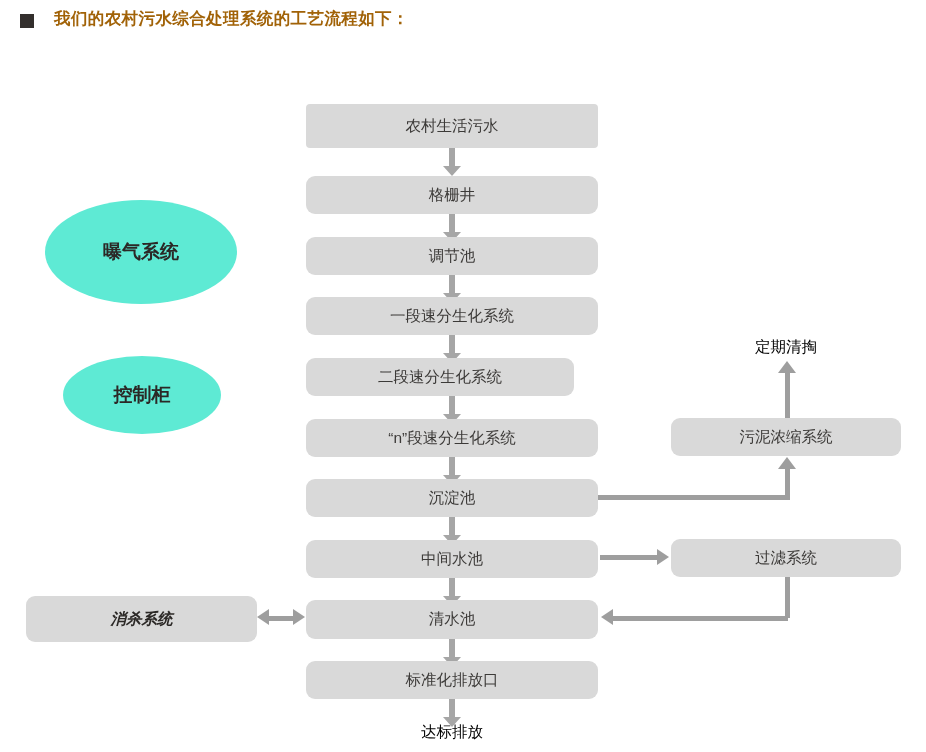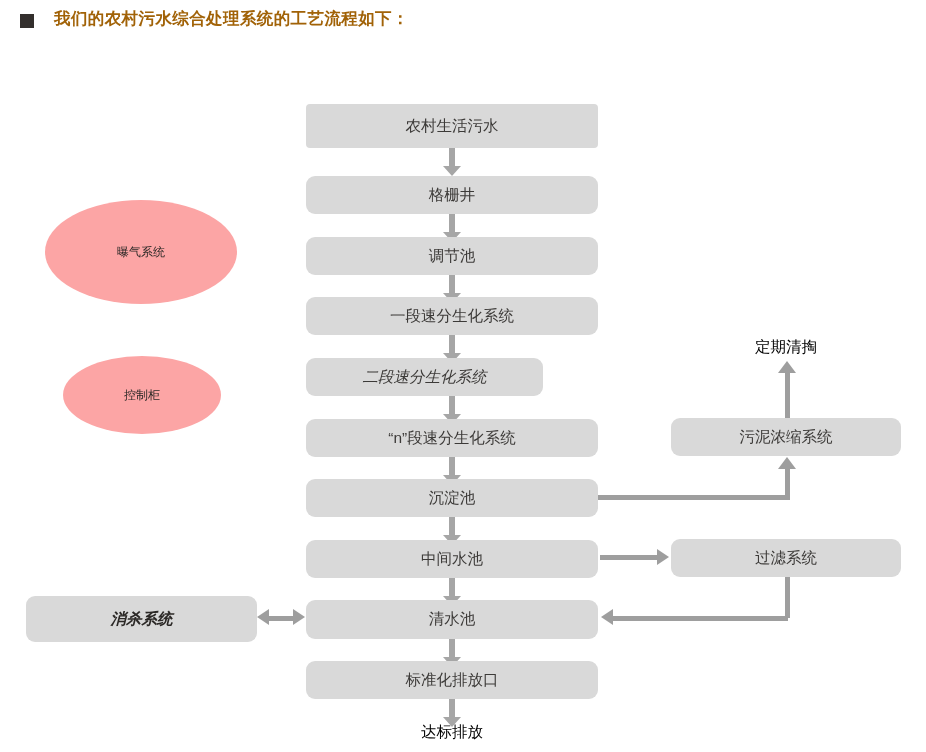--- a/index.html
+++ b/index.html
@@ -63,27 +63,27 @@
   .node.square {
     border-radius: 4px;
   }
   .node.bold {
     font-weight: bold;
     color: #2b2826;
     font-style: italic;
   }
   .ellipse {
     position: absolute;
-    background: #fca5a5;
+    background: #5eead4;
     border-radius: 50%;
     display: flex;
     align-items: center;
     justify-content: center;
-    font-size: 12px;
-    font-weight: normal;
+    font-size: 19px;
+    font-weight: bold;
     color: #2b2826;
     box-sizing: border-box;
     white-space: nowrap;
   }
   .plain-label {
     position: absolute;
     font-size: 15.5px;
     color: #000000;
     white-space: nowrap;
     text-align: center;
@@ -235,21 +235,21 @@
   </div>
 
   <div class="node" style="left:306px; top:237px; width:292px; height:38px;">
     <span>调节池</span>
   </div>
 
   <div class="node" style="left:306px; top:297px; width:292px; height:38px;">
     <span>一段速分生化系统</span>
   </div>
 
-  <div class="node" style="left:306px; top:358px; width:237px; height:38px;font-style:italic;">
+  <div class="node" style="left:306px; top:358px; width:268px; height:38px;">
     <span>二段速分生化系统</span>
   </div>
 
   <div class="node" style="left:306px; top:479px; width:292px; height:38px;">
     <span>沉淀池</span>
   </div>
 
   <div class="node" style="left:306px; top:419px; width:292px; height:38px;">
     <span>“n”段速分生化系统</span>
   </div>

